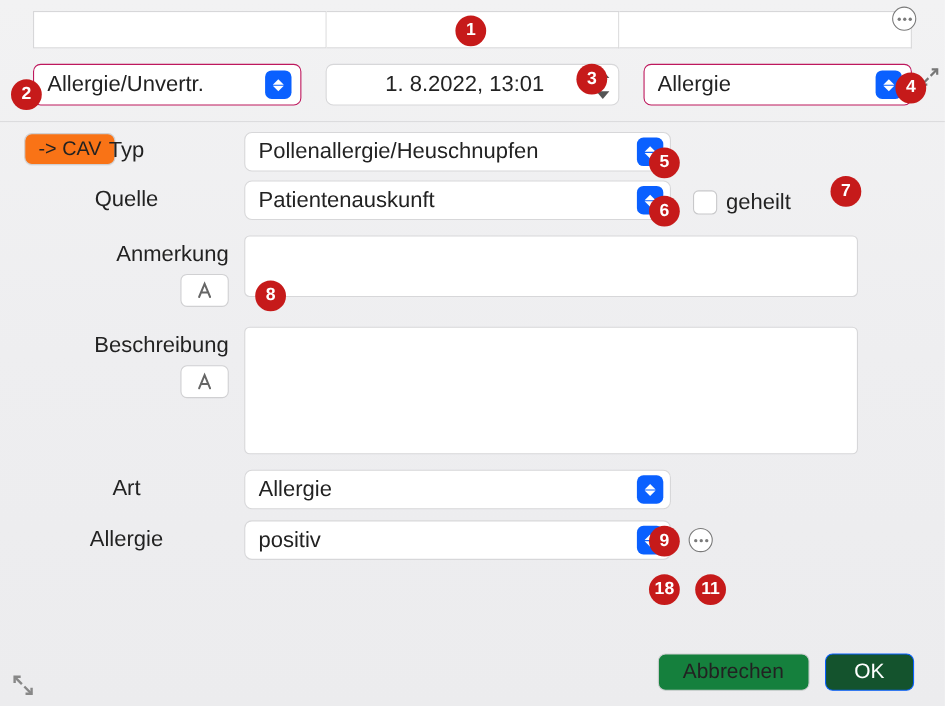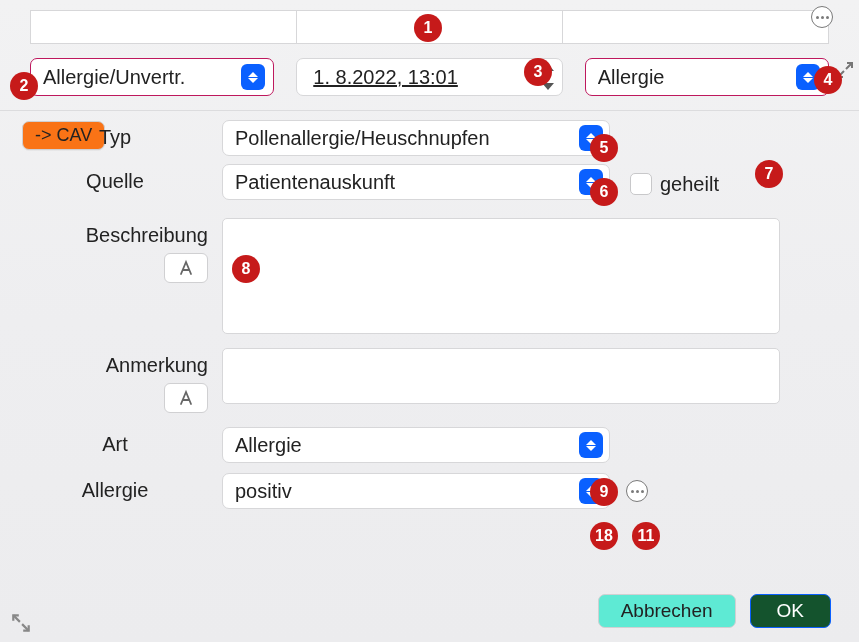--- a/index.html
+++ b/index.html
@@ -90,21 +90,21 @@
     background: #fff;
     border: 1px solid #d7d7d9;
     border-radius: 7px;
     height: 38px;
     display: flex;
     align-items: center;
     padding: 0 4px 0 16px;
     flex: 1.1;
     gap: 6px;
   }
-  .date-field .txt { flex: 1; text-align: left; text-decoration: underline; }
+  .date-field .txt { flex: 1; text-align: center; }
   .stepper {
     display: flex;
     flex-direction: column;
     width: 20px;
     height: 30px;
     justify-content: space-between;
     padding: 2px 0;
   }
   .stepper-up, .stepper-down {
     width: 0; height: 0;
@@ -208,21 +208,21 @@
     right: 28px;
     display: flex;
     gap: 14px;
   }
   .btn {
     height: 34px;
     border-radius: 7px;
     padding: 0 22px;
     font-size: 19px;
     border: 1px solid #d0d0d2;
-    background: #5eead4;
+    background: #15803d;
     cursor: pointer;
     display: flex;
     align-items: center;
   }
   .btn.primary {
     background: #14532d;
     border-color: #0a60ff;
     color: #fff;
     padding: 0 26px;
   }
@@ -320,46 +320,46 @@
         </div>
       </div>
     </div>
     <div class="geheilt-wrap">
       <span class="checkbox"></span>
       <span class="chk-lbl">geheilt</span>
     </div>
   </div>
 
   
+  <div class="form-row" style="margin-top:14px;">
+    <div class="label-col label-stack">
+      <span>Anmerkung</span>
+      <span class="font-btn">
+        <svg viewBox="0 0 18 18">
+            <path d="M4 15 L9 3 L14 15 M6 11 L12 11" stroke="#666" stroke-width="1.8" fill="none" stroke-linecap="round"></path>
+          </svg>
+      </span>
+    </div>
+    <div class="ctrl-col">
+      <div class="text-area small"></div>
+    </div>
+  </div>
+
+  
   <div class="form-row" style="margin-top:18px;">
     <div class="label-col label-stack">
       <span>Beschreibung</span>
       <span class="font-btn">
         <svg viewBox="0 0 18 18">
             <path d="M4 15 L9 3 L14 15 M6 11 L12 11" stroke="#666" stroke-width="1.8" fill="none" stroke-linecap="round"></path>
           </svg>
       </span>
     </div>
     <div class="ctrl-col">
       <div class="text-area"></div>
-    </div>
-  </div>
-
-  
-  <div class="form-row" style="margin-top:14px;">
-    <div class="label-col label-stack">
-      <span>Anmerkung</span>
-      <span class="font-btn">
-        <svg viewBox="0 0 18 18">
-            <path d="M4 15 L9 3 L14 15 M6 11 L12 11" stroke="#666" stroke-width="1.8" fill="none" stroke-linecap="round"></path>
-          </svg>
-      </span>
-    </div>
-    <div class="ctrl-col">
-      <div class="text-area small"></div>
     </div>
   </div>
 
   
   <div class="form-row" style="margin-top:14px;">
     <div class="label-col">Art</div>
     <div class="ctrl-col">
       <div class="select-md">
         <span class="txt">Allergie</span>
         <span class="sel-btn"></span>

